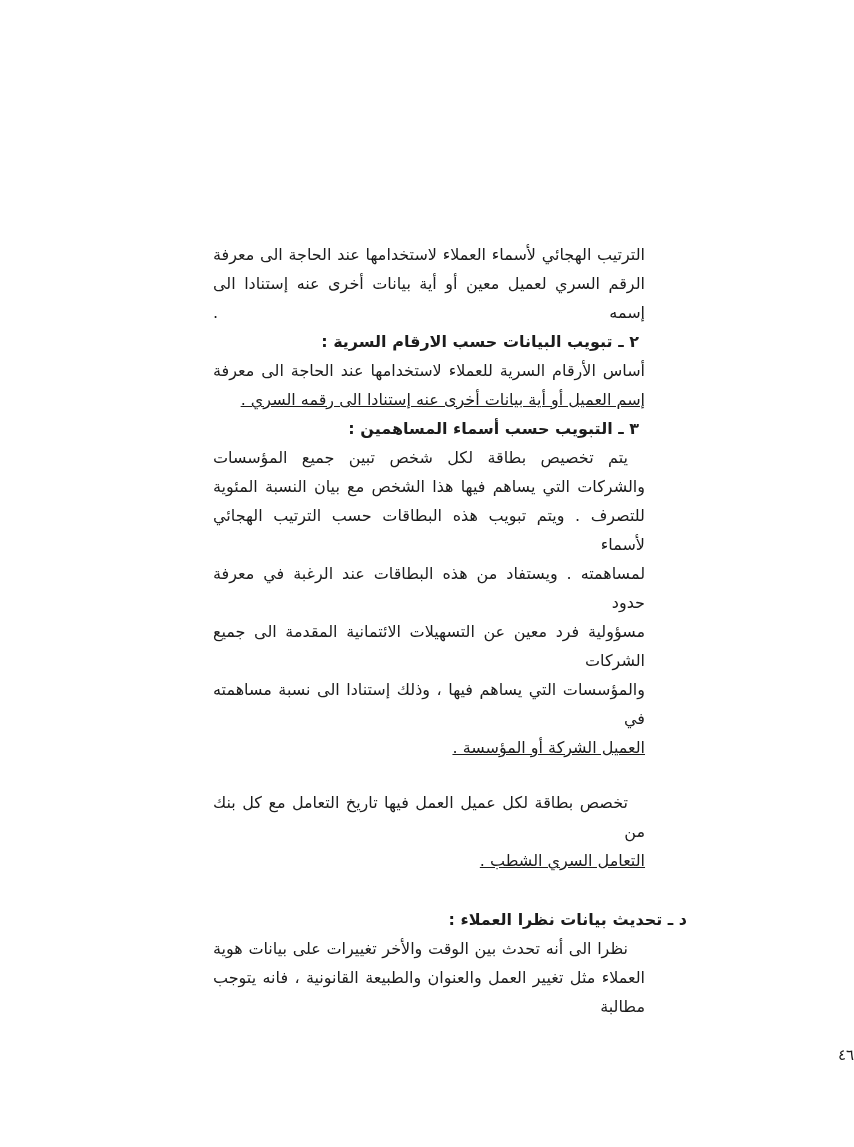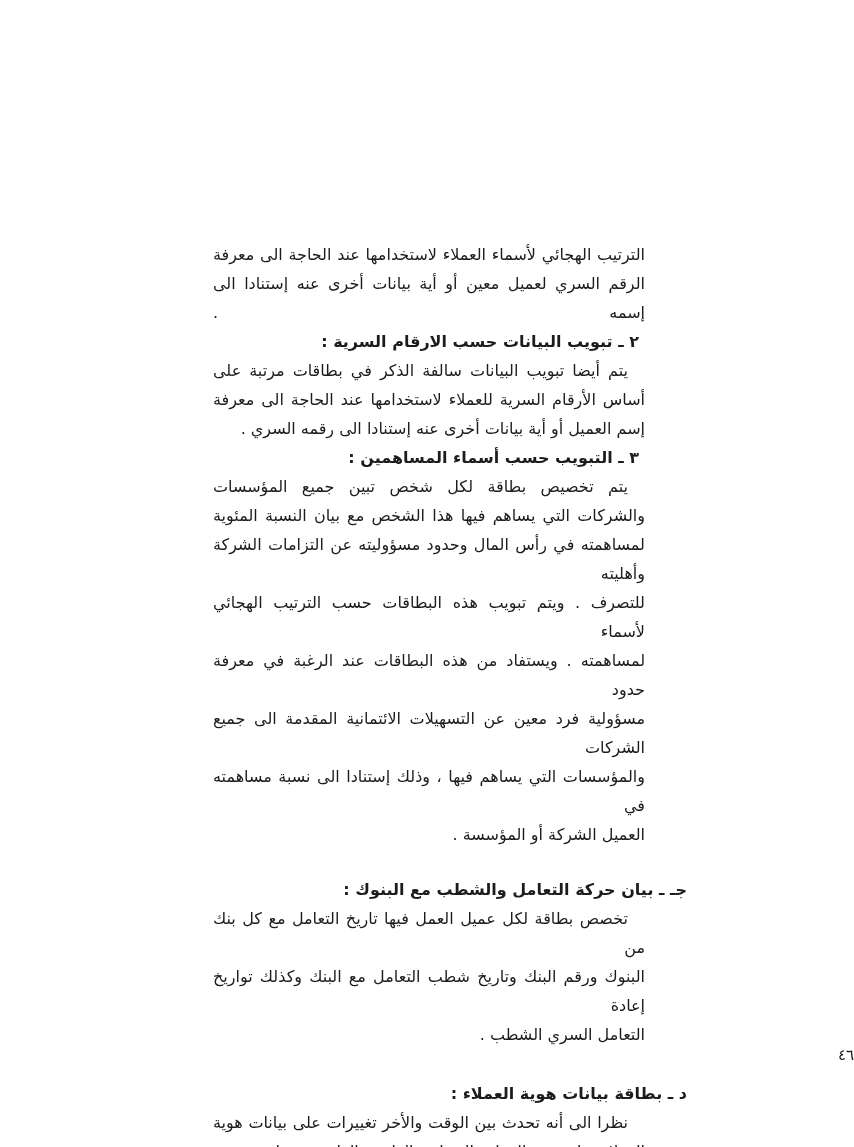--- a/index.html
+++ b/index.html
@@ -28,20 +28,21 @@
     line-height: 29px;
   }
   .line {
     text-align: justify;
     text-align-last: justify;
     white-space: normal;
   }
   .line.short {
     text-align: right;
     text-align-last: right;
+    text-decoration: underline;
   }
   .line.indent {
     text-indent: 17px;
   }
   .heading {
     font-weight: 700;
     text-align: left;
     text-align-last: right;
   }
   .heading.num {
@@ -67,44 +68,40 @@
 <body>
 
 <div class="page">
 
   <div class="text-block">
 
     <div class="line">الترتيب الهجائي لأسماء العملاء لاستخدامها عند الحاجة الى معرفة</div>
     <div class="line">الرقم السري لعميل معين أو أية بيانات أخرى عنه إستنادا الى إسمه .</div>
 
     <div class="line heading num">٢ ـ تبويب البيانات حسب الارقام السرية :</div>
-    <div class="line indent">يتم أيضا تبويب البيانات سالفة الذكر في بطاقات مرتبة على</div>
     <div class="line">أساس الأرقام السرية للعملاء لاستخدامها عند الحاجة الى معرفة</div>
     <div class="line short">إسم العميل أو أية بيانات أخرى عنه إستنادا الى رقمه السري .</div>
 
     <div class="line heading num">٣ ـ التبويب حسب أسماء المساهمين :</div>
     <div class="line indent">يتم تخصيص بطاقة لكل شخص تبين جميع المؤسسات</div>
     <div class="line">والشركات التي يساهم فيها هذا الشخص مع بيان النسبة المئوية</div>
-    <div class="line">لمساهمته في رأس المال وحدود مسؤوليته عن التزامات الشركة وأهليته</div>
     <div class="line">للتصرف . ويتم تبويب هذه البطاقات حسب الترتيب الهجائي لأسماء</div>
     <div class="line">لمساهمته . ويستفاد من هذه البطاقات عند الرغبة في معرفة حدود</div>
     <div class="line">مسؤولية فرد معين عن التسهيلات الائتمانية المقدمة الى جميع الشركات</div>
     <div class="line">والمؤسسات التي يساهم فيها ، وذلك إستنادا الى نسبة مساهمته في</div>
     <div class="line short">العميل الشركة أو المؤسسة .</div>
 
     <div class="gap-a"></div>
 
-    <div class="line heading letter">جـ ـ بيان حركة التعامل والشطب مع البنوك :</div>
     <div class="line indent">تخصص بطاقة لكل عميل العمل فيها تاريخ التعامل مع كل بنك من</div>
-    <div class="line">البنوك ورقم البنك وتاريخ شطب التعامل مع البنك وكذلك تواريخ إعادة</div>
     <div class="line short">التعامل السري الشطب .</div>
 
     <div class="gap-b"></div>
 
-    <div class="line heading letter">د ـ بطاقة بيانات هوية العملاء :</div>
+    <div class="line heading letter">د ـ تحديث بيانات نظرا العملاء :</div>
     <div class="line indent">نظرا الى أنه تحدث بين الوقت والأخر تغييرات على بيانات هوية</div>
     <div class="line">العملاء مثل تغيير العمل والعنوان والطبيعة القانونية ، فانه يتوجب مطالبة</div>
 
   </div>
 
   <div class="page-number">٤٦</div>
 
 </div>
 
 </body></html>

